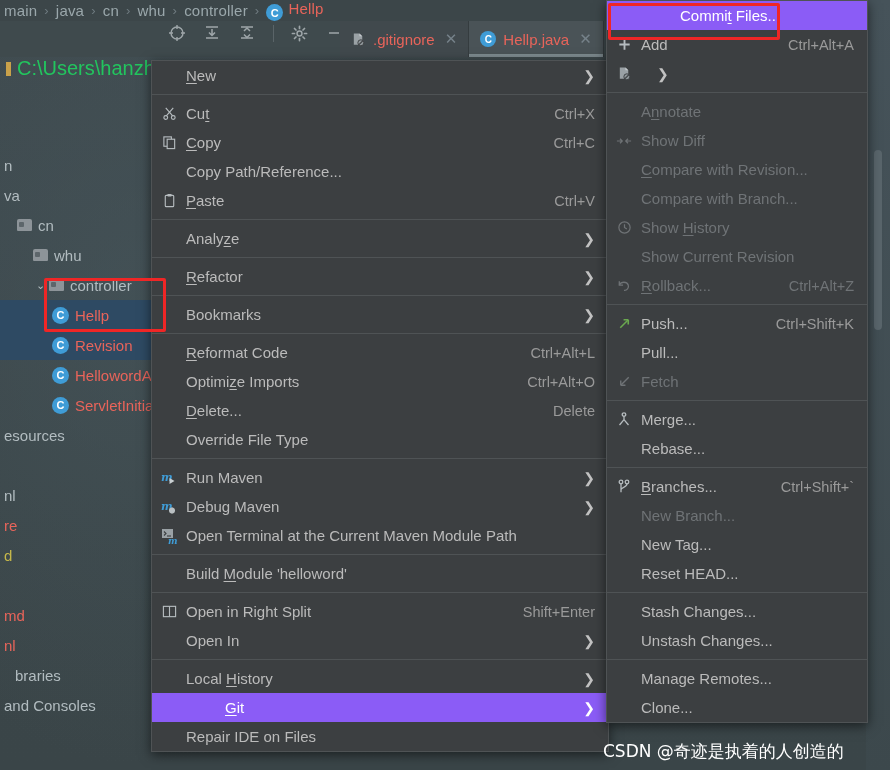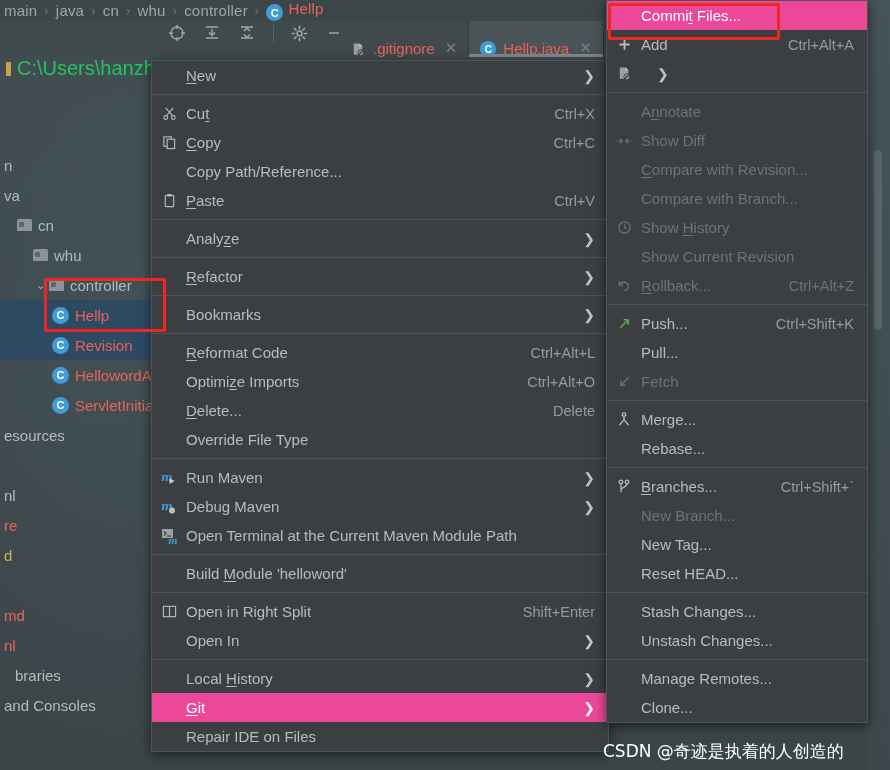--- a/index.html
+++ b/index.html
@@ -31,21 +31,21 @@
       font-size:11px;font-weight:bold;margin-right:5px;vertical-align:-3px;}
 
   
   .toolbar{position:absolute;left:0;top:21px;width:890px;height:36px;background:#3f4a4d;}
   .tb-icons{position:absolute;left:168px;top:24px;display:flex;align-items:center;gap:17px;}
   .tb-icons svg{opacity:.72;}
   .tb-div{width:1px;height:17px;background:#5a6468;}
 
   
   .tabs{position:absolute;left:340px;top:21px;height:36px;display:flex;align-items:stretch;}
-  .tab{display:flex;align-items:flex-end;gap:7px;padding:0 11px;
+  .tab{display:flex;align-items:center;gap:7px;padding:0 11px;
       background:#41494d;border-right:1px solid #353c3f;
       font-size:15px;color:#e8645a;position:relative;}
   .tab.active{background:#4a5357;}
   .tab.active:after{content:"";position:absolute;left:0;right:0;bottom:0;height:3px;background:#7d8a8f;}
   .tab .x{color:#76828a;font-size:15px;margin-left:3px;}
   .tab-ci{width:16px;height:16px;border-radius:50%;background:#3f9cd6;color:#fff;
       font-size:10px;font-weight:bold;display:flex;align-items:center;justify-content:center;}
 
   
   .pathline{position:absolute;left:6px;top:57px;font-size:20px;color:#22c55e;
@@ -73,21 +73,21 @@
 
   
   .menu{position:absolute;background:#3c3f41;border:1px solid #4f5355;
       box-shadow:0 3px 11px rgba(0,0,0,.55);font-size:15px;color:#bbbbbb;}
   .menu .mi{height:29px;display:flex;align-items:center;position:relative;
       padding:0 13px 0 0;white-space:nowrap;}
   .menu .mi .ic{width:34px;min-width:34px;display:flex;align-items:center;justify-content:center;}
   .menu .mi .txt{flex:1;}
   .menu .mi .acc{color:#9a9a9a;font-size:14.5px;padding-left:22px;}
   .menu .mi .arr{color:#c2c2c2;font-size:14px;padding-left:16px;}
-  .menu .mi.hl{background:#ec4899;color:#ffffff;}
+  .menu .mi.hl{background:#8b5cf6;color:#ffffff;padding-left:39px;}
   .menu .mi.hl .arr{color:#fff;}
   .menu .mi.dis{color:#6f7376;}
   .menu .mi.dis .acc{color:#6f7376;}
   .sep{height:1px;background:#4f5355;margin:4px 0;}
   .u{text-decoration:underline;text-underline-offset:2px;}
 
   #ctxmenu{left:151px;top:60px;width:456px;}
   #gitmenu{left:606px;top:0px;width:260px;}
   #gitmenu .mi .acc{padding-left:14px;}
 

